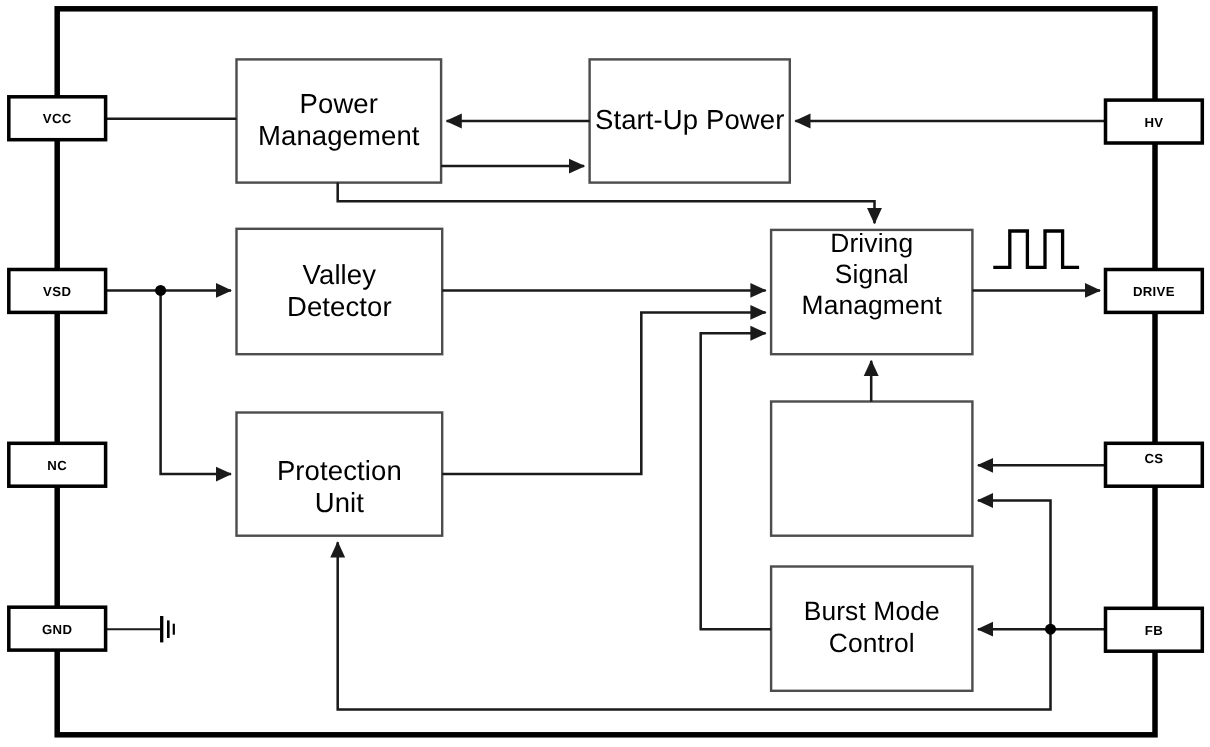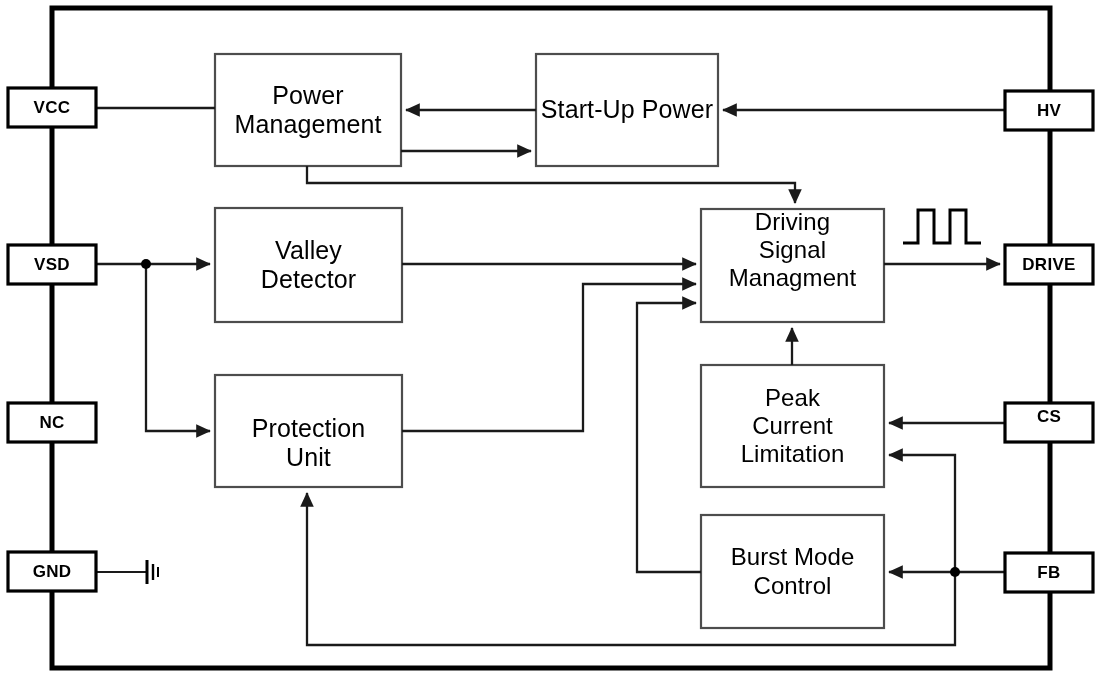--- a/index.html
+++ b/index.html
@@ -35,21 +35,21 @@
     pointer-events:none;
     white-space:pre-line;
   }
   .pin-label{
     position:absolute;
     display:flex;
     align-items:center;
     justify-content:center;
     text-align:center;
     color:#000000;
-    font-size:17px;
+    font-size:12px;
     font-weight:700;
     letter-spacing:0.3px;
     pointer-events:none;
   }
 </style>
 </head>
 <body>
 
 <div id="canvas">
 
@@ -147,23 +147,20 @@
   <div class="blk-label" style="left:215px; top:208px; width:187px; height:114px;">Valley
 Detector</div>
 
   <div class="blk-label" style="left:215px; top:387px; width:187px; height:112px;">Protection
 Unit</div>
 
   <div class="blk-label" style="left:701px; top:209px; width:183px; height:82px; font-size:24px;">Driving
 Signal
 Managment</div>
 
-  <div class="blk-label" style="left:701px; top:365px; width:183px; height:122px; font-size:24px;">Peak
-Current
-Limitation</div>
 
   <div class="blk-label" style="left:701px; top:515px; width:183px; height:113px; font-size:24px;">Burst Mode
 Control</div>
 
   <div class="pin-label" style="left:8px;    top:88px;  width:88px; height:39px;">VCC</div>
   <div class="pin-label" style="left:8px;    top:245px; width:88px; height:39px;">VSD</div>
   <div class="pin-label" style="left:8px;    top:552px; width:88px; height:39px;">GND</div>
   <div class="pin-label" style="left:8px;    top:403px; width:88px; height:39px;">NC</div>
   <div class="pin-label" style="left:1005px; top:91px;  width:88px; height:39px;">HV</div>
   <div class="pin-label" style="left:1005px; top:245px; width:88px; height:39px;">DRIVE</div>

